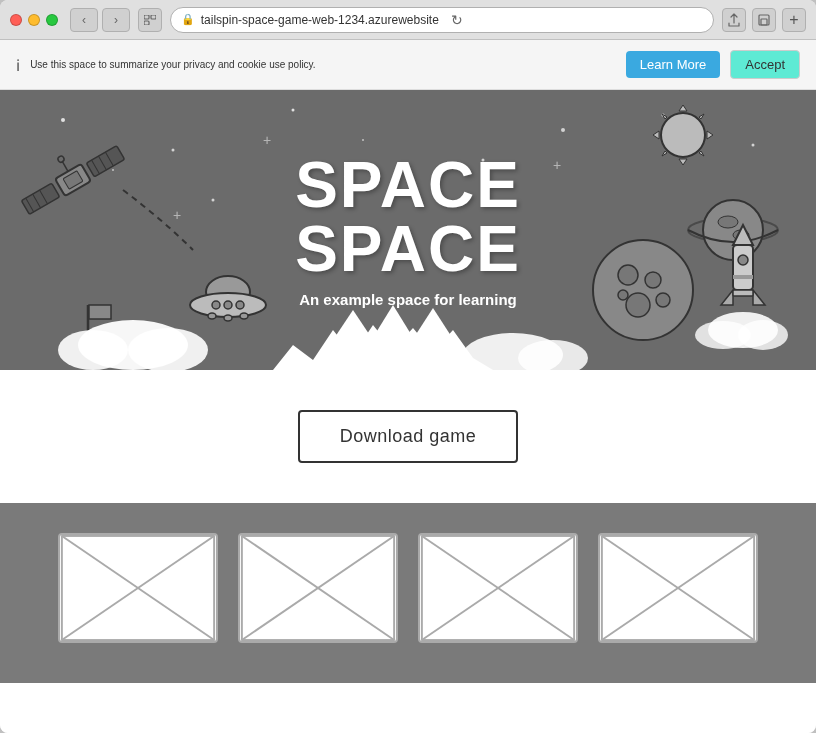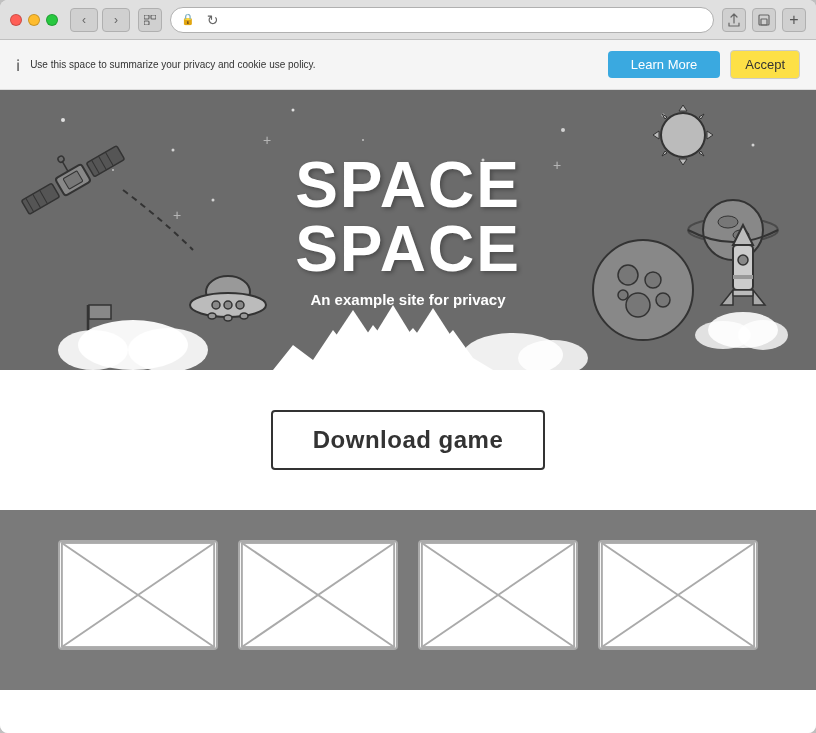--- a/index.html
+++ b/index.html
@@ -139,29 +139,29 @@
       flex: 1;
       font-size: 10px;
       color: #333;
     }
 
     .btn-learn-more {
       background: #3aa9e0;
       color: white;
       border: none;
       border-radius: 4px;
-      padding: 6px 23px;
+      padding: 6px 14px;
       font-size: 13px;
       cursor: pointer;
       font-weight: 500;
       flex-shrink: 0;
     }
 
     .btn-accept {
-      background: #fde047;
+      background: #5eead4;
       color: #333;
       border: 1px solid #ccc;
       border-radius: 4px;
       padding: 6px 14px;
       font-size: 13px;
       cursor: pointer;
       font-weight: 500;
       flex-shrink: 0;
     }
 
@@ -221,22 +221,22 @@
       align-items: center;
       justify-content: center;
       padding: 40px 20px;
       min-height: 120px;
     }
 
     .btn-download {
       border: 2px solid #333;
       background: white;
       color: #333;
-      font-size: 24px;
-      font-weight: 700;
+      font-size: 18px;
+      font-weight: 400;
       padding: 14px 40px;
       border-radius: 4px;
       cursor: pointer;
       letter-spacing: 0.5px;
     }
 
     
     .footer-section {
       background: #7a7a7a;
       padding: 30px 40px 40px;
@@ -287,20 +287,21 @@
     </div>
     <div class="window-btn">
       <svg width="12" height="10" viewBox="0 0 12 10">
           <rect x="0" y="0" width="5" height="4" rx="1" fill="none" stroke="#666" stroke-width="1.2"></rect>
           <rect x="7" y="0" width="5" height="4" rx="1" fill="none" stroke="#666" stroke-width="1.2"></rect>
           <rect x="0" y="6" width="5" height="4" rx="1" fill="none" stroke="#666" stroke-width="1.2"></rect>
         </svg>
     </div>
     <div class="address-bar">
       <span class="lock-icon">🔒</span>
+      <span>tailspin-space-game-web-1234.azurewebsite</span>
       <div class="refresh-btn">↻</div>
     </div>
     <div class="toolbar-right">
       <div class="window-btn">
         <svg width="12" height="14" viewBox="0 0 12 14">
             <path d="M6 1v9M3 4l3-3 3 3M1 10v3h10v-3" fill="none" stroke="#666" stroke-width="1.2" stroke-linecap="round" stroke-linejoin="round"></path>
           </svg>
       </div>
       <div class="window-btn">
         <svg width="12" height="12" viewBox="0 0 12 12">
@@ -448,21 +449,21 @@
         <ellipse cx="155" cy="260" rx="40" ry="22" fill="white" opacity="0.9"></ellipse>
 
         <ellipse cx="500" cy="265" rx="50" ry="22" fill="white" opacity="0.9"></ellipse>
         <ellipse cx="540" cy="268" rx="35" ry="18" fill="white" opacity="0.85"></ellipse>
       </svg>
 
       <div class="hero-title">
         <span style="display:block;">SPACE</span>
         <span style="display:block;">SPACE</span>
       </div>
-      <div class="hero-subtitle">An example site for privacy</div>
+      <div class="hero-subtitle">An example space for learning</div>
     </div>
 
     <div class="download-section">
       <button class="btn-download">Download game</button>
     </div>
 
     <div class="footer-section">
 
       <div class="placeholder-card">
         <svg width="100%" height="100%" viewBox="0 0 160 110" xmlns="http://www.w3.org/2000/svg">

